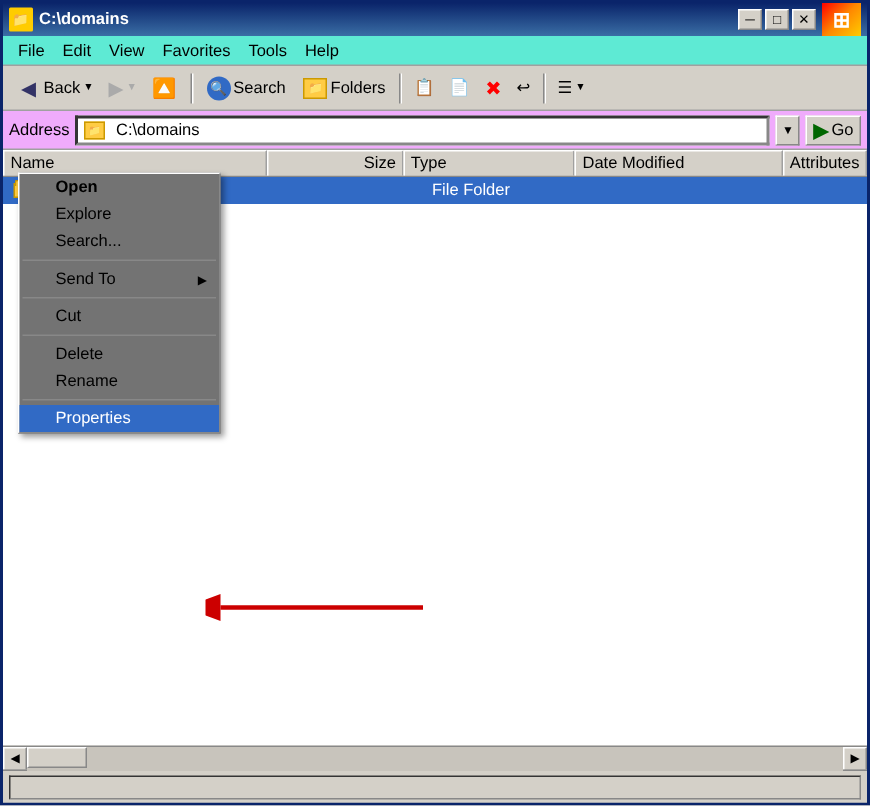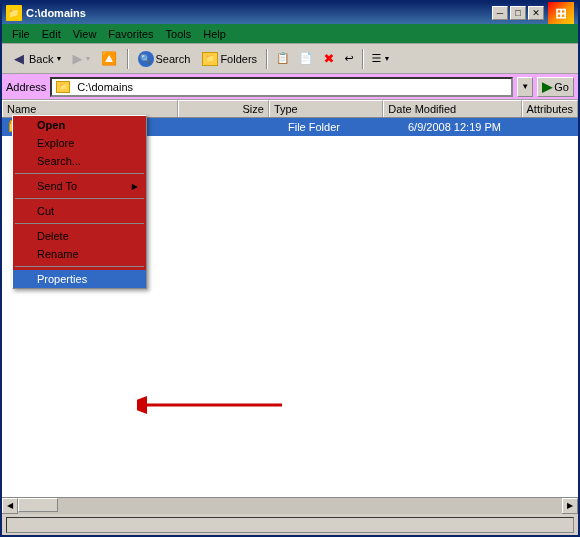--- a/index.html
+++ b/index.html
@@ -63,21 +63,21 @@
       align-items: center;
       justify-content: center;
       font-size: 9px;
       cursor: pointer;
       color: #000;
       font-family: 'Marlett', 'Arial', sans-serif;
     }
 
     
     .menubar {
-      background: #15803d;
+      background: #5eead4;
       height: 20px;
       display: flex;
       align-items: center;
       padding: 0 4px;
       border-bottom: 1px solid #a0a0a0;
       flex-shrink: 0;
     }
     .menu-item {
       padding: 2px 6px;
       cursor: pointer;
@@ -302,21 +302,21 @@
       border-bottom: none;
       border-radius: 1px 1px 0 0;
     }
 
     
     .context-menu {
       position: absolute;
       top: 15px;
       left: 10px;
       width: 135px;
-      background: #b91c1c;
+      background: #737373;
       border: 1px solid #888;
       border-top-color: #fff;
       border-left-color: #fff;
       box-shadow: 2px 2px 4px rgba(0,0,0,0.4);
       z-index: 100;
     }
     .ctx-item {
       padding: 3px 8px 3px 24px;
       font-size: 11px;
       cursor: pointer;
@@ -532,21 +532,20 @@
       <div class="file-list">
         <div class="file-item selected">
           <div class="file-cell" style="width:185px; display:flex; align-items:center;">
             <div class="file-icon">
               <div class="folder-icon-sm" style="background:#ffcc44; border:1px solid #cc9900; width:14px; height:10px;"></div>
             </div>
             <span>example.com</span>
           </div>
           <div class="file-cell" style="width:95px; text-align:right;"></div>
           <div class="file-cell" style="width:120px;">File Folder</div>
-          <div class="file-cell" style="width:145px;">6/9/2008 12:19 PM</div>
           <div class="file-cell" style="flex:1;"></div>
         </div>
       </div>
     </div>
 
     <div class="context-menu">
       <div class="ctx-item bold" style="font-weight:bold;">Open</div>
       <div class="ctx-item">Explore</div>
       <div class="ctx-item">Search...</div>
       <div class="ctx-separator"></div>

